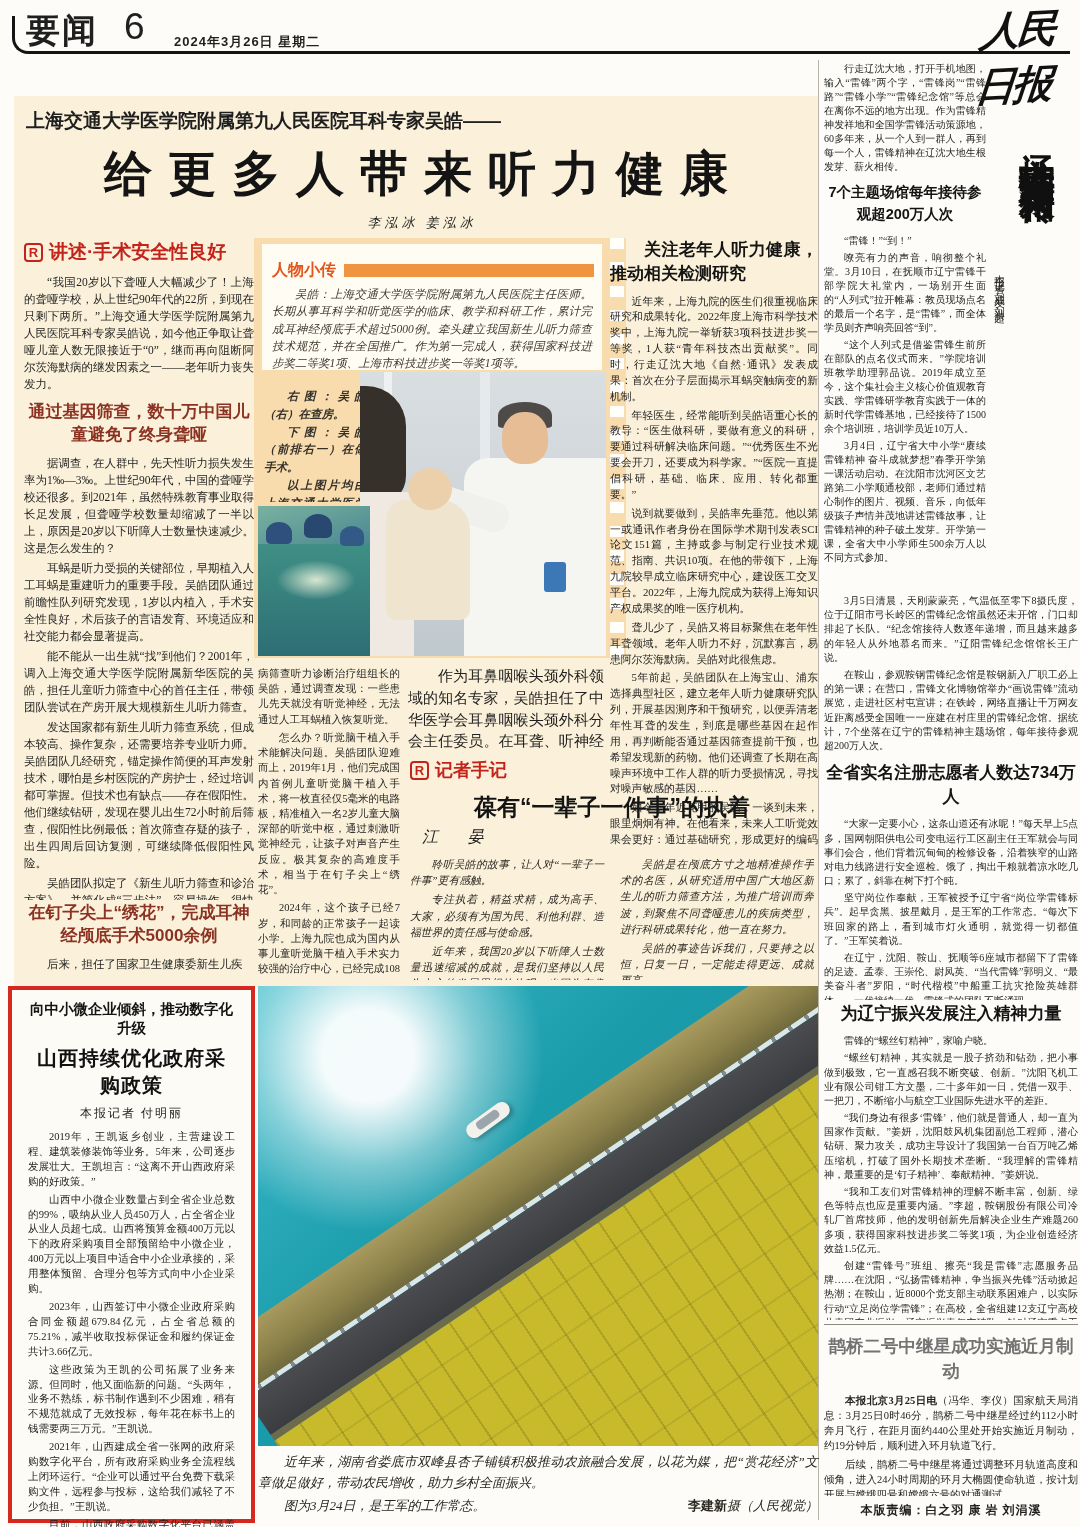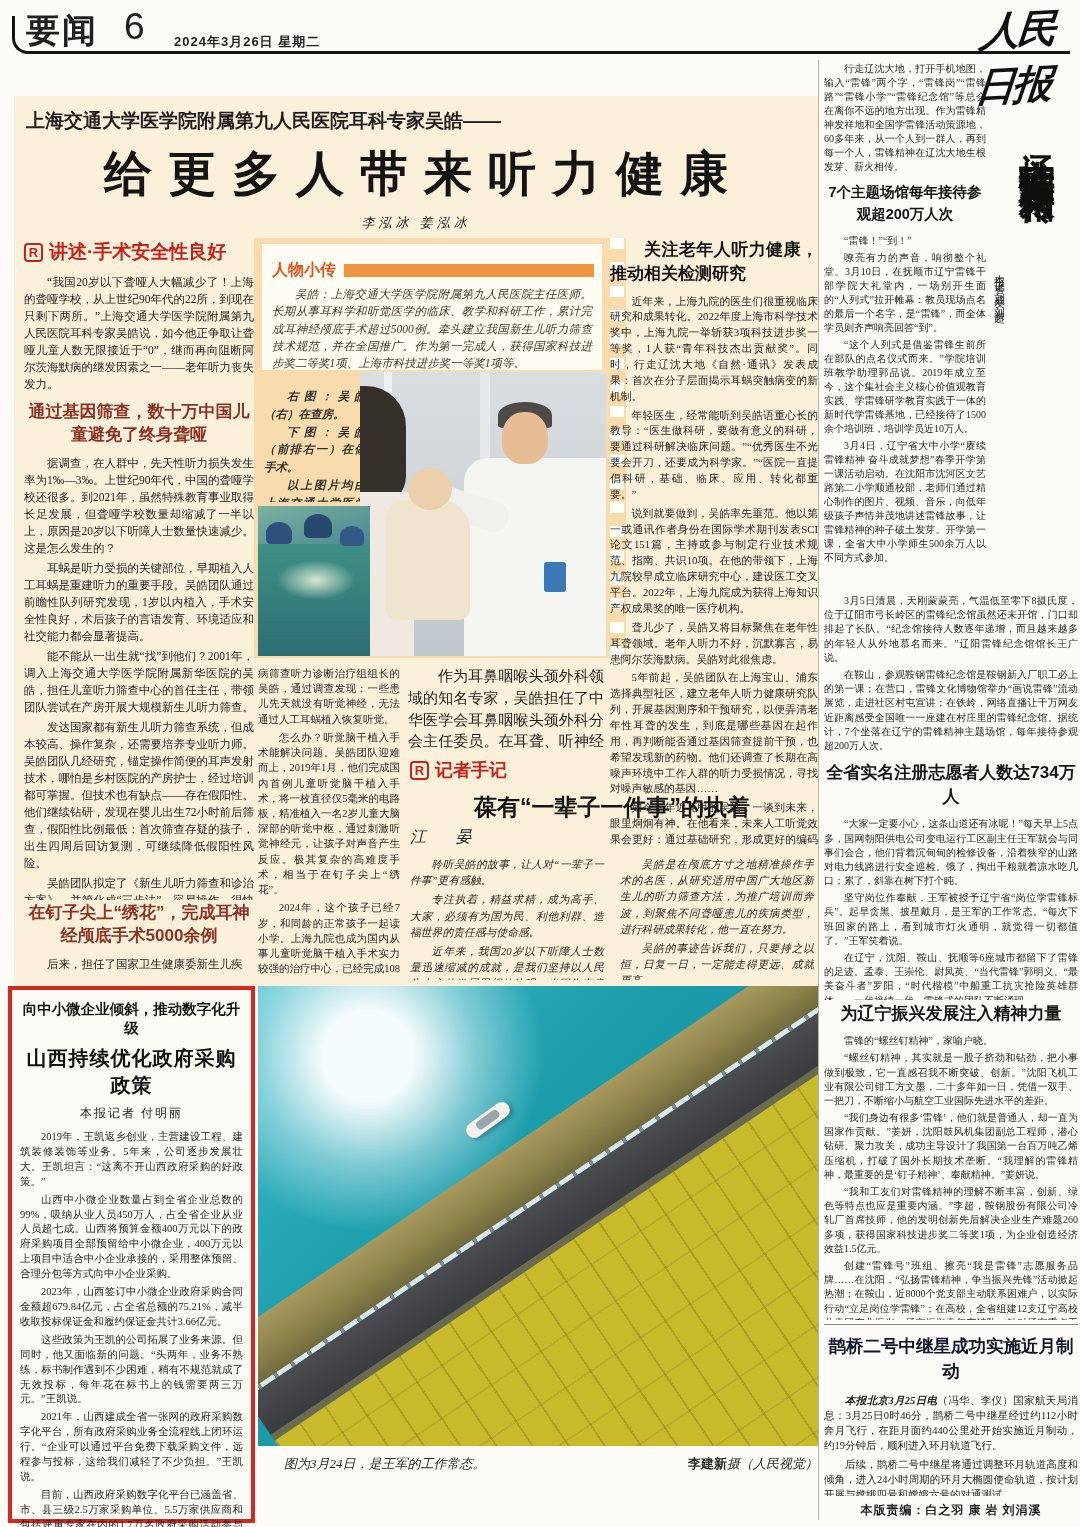--- a/index.html
+++ b/index.html
@@ -1,21 +1,21 @@
 <!DOCTYPE html>
 <html><head>
 <meta charset="utf-8">
 <style>
   html,body{margin:0;padding:0;background:#e9e7e2;}
   *{box-sizing:border-box;}
   #page{position:relative;width:1080px;height:1527px;margin:0 auto;background:#fdfcf8;
         font-family:"Liberation Serif","DejaVu Serif",serif;color:#1f1f1f;overflow:hidden;}
   .abs{position:absolute;}
   .sans{font-family:"Liberation Sans","DejaVu Sans",sans-serif;}
-  .kai{font-style:italic;}
+  .kai{font-style:italic;padding-left:12px;}
   .clip{overflow:hidden;}
   .jp p{margin:0 0 3px;text-indent:2em;text-align:justify;}
   .noindent p:first-child{text-indent:0;}
   
   .yw-bracket{left:12px;top:16px;width:1058px;height:38px;border-left:3px solid #141414;
               border-bottom:3px solid #141414;border-bottom-left-radius:16px;}
   .yw-title{left:26px;top:8px;font-size:34px;font-weight:bold;letter-spacing:2px;}
   .yw-num{left:124px;top:6px;font-size:37px;}
   .yw-date{left:174px;top:33px;font-size:13px;font-weight:bold;letter-spacing:1px;}
   .masthead{left:978px;top:2px;font-size:40px;font-weight:bold;font-style:italic;
@@ -83,26 +83,26 @@
   .sb-byline{left:992px;top:266px;height:170px;writing-mode:vertical-rl;font-size:10.5px;letter-spacing:3px;color:#222;}
   .sb-vtitle{left:1012px;top:126px;height:470px;writing-mode:vertical-rl;font-size:36px;font-weight:bold;
              letter-spacing:3px;color:#101010;font-family:"Liberation Sans","DejaVu Sans",sans-serif;}
   .sb-full1{left:824px;top:594px;width:254px;height:406px;font-size:10px;line-height:1.42;}
   .sb-full2{left:824px;top:1002px;width:254px;height:318px;font-size:10px;line-height:1.42;}
   .sb-sub2{font-family:"Liberation Sans","DejaVu Sans",sans-serif;font-weight:bold;font-size:17px;
            text-align:center;margin:8px 0;color:#141414;}
   .sb-div{left:824px;top:1324px;width:254px;height:1px;background:#8d8880;}
   .qq-block{left:824px;top:1334px;width:254px;height:162px;font-size:10.5px;line-height:1.45;}
   .qq-title{font-family:"Liberation Sans","DejaVu Sans",sans-serif;font-weight:bold;font-size:17.5px;
-            text-align:center;margin-bottom:8px;color:#0f172a;}
+            text-align:center;margin-bottom:8px;color:#737373;}
   .qq-block p{margin:0 0 3px;text-indent:2em;text-align:justify;}
-  .qq-dateline{font-weight:bold;font-style:italic;}
+  .qq-dateline{font-weight:bold;}
   .editors{left:824px;top:1502px;width:254px;text-align:center;font-size:12px;font-weight:bold;letter-spacing:1px;}
   
-  .sx-box{left:8px;top:986px;width:247px;height:537px;border:4px solid #d7281f;background:#fdfbf5;padding:8px 8px;}
+  .sx-box{left:8px;top:986px;width:247px;height:537px;border:4px solid #d7281f;background:#fdfbf5;padding:8px 16px;}
   .sx-kicker{text-align:center;font-weight:bold;font-size:14.5px;margin-top:2px;color:#141414;
              font-family:"Liberation Sans","DejaVu Sans",sans-serif;}
   .sx-title{text-align:center;font-weight:bold;font-size:20px;letter-spacing:1px;margin:7px 0 6px;color:#111;
             font-family:"Liberation Sans","DejaVu Sans",sans-serif;}
   .sx-byline{text-align:center;font-size:12px;letter-spacing:2px;margin-bottom:8px;}
   .sx-body{font-size:10.5px;line-height:1.42;height:420px;overflow:hidden;}
   
   .bphoto{left:258px;top:986px;width:560px;height:460px;overflow:hidden;
           background:linear-gradient(135deg,#3ebccb 0%,#1b9cab 40%,#0f8a9d 100%);}
   .glare{position:absolute;left:0;top:0;width:420px;height:320px;
@@ -314,19 +314,20 @@
       <div class="rail"></div>
       <div class="road"></div>
       <div class="roadedge"></div>
       <div class="field"></div>
     </div>
     <div class="boat">
       <div class="boat-cab"></div>
     </div>
   </div>
   <div class="abs bcap">
+    <p class="bcap-p1">近年来，湖南省娄底市双峰县杏子铺镇积极推动农旅融合发展，以花为媒，把“赏花经济”文章做足做好，带动农民增收，助力乡村全面振兴。</p>
     <div class="bcap-row">
       <span class="bcap-p2">图为3月24日，是王军的工作常态。</span>
       <span class="bcap-credit"><b>李建新</b><span>摄（人民视觉）</span></span>
     </div>
   </div>
 
 </div>
 
 </body></html>

